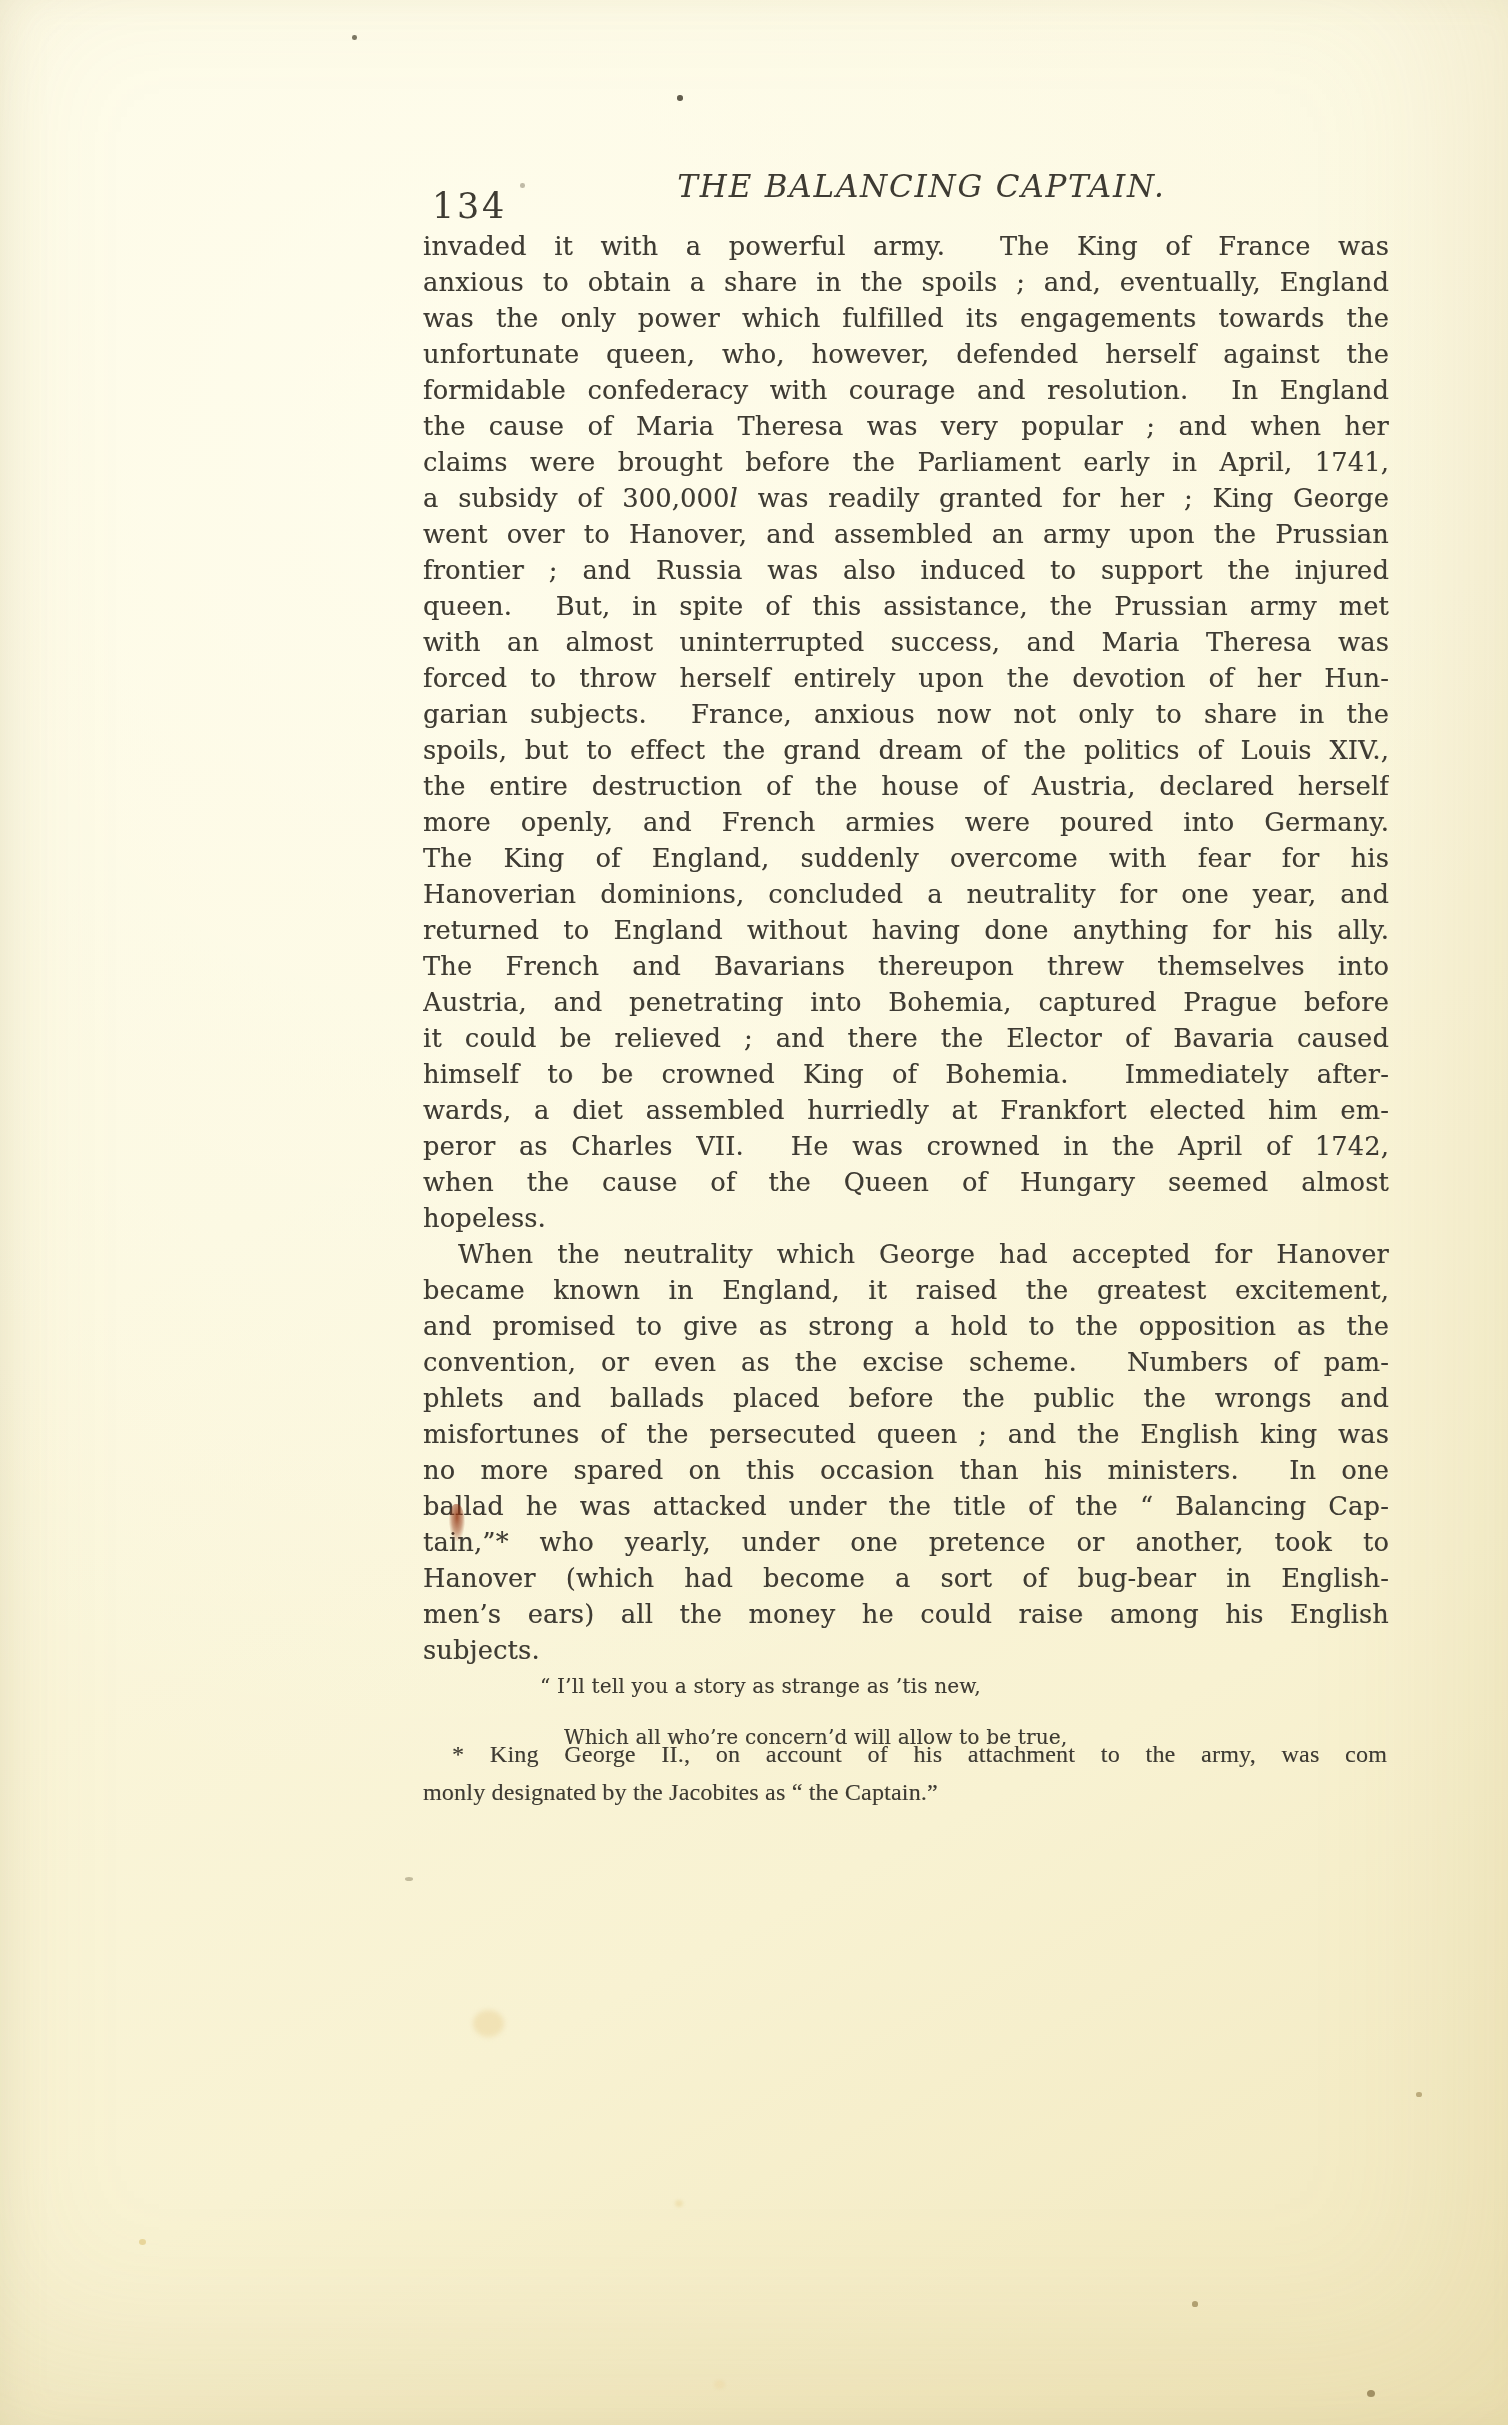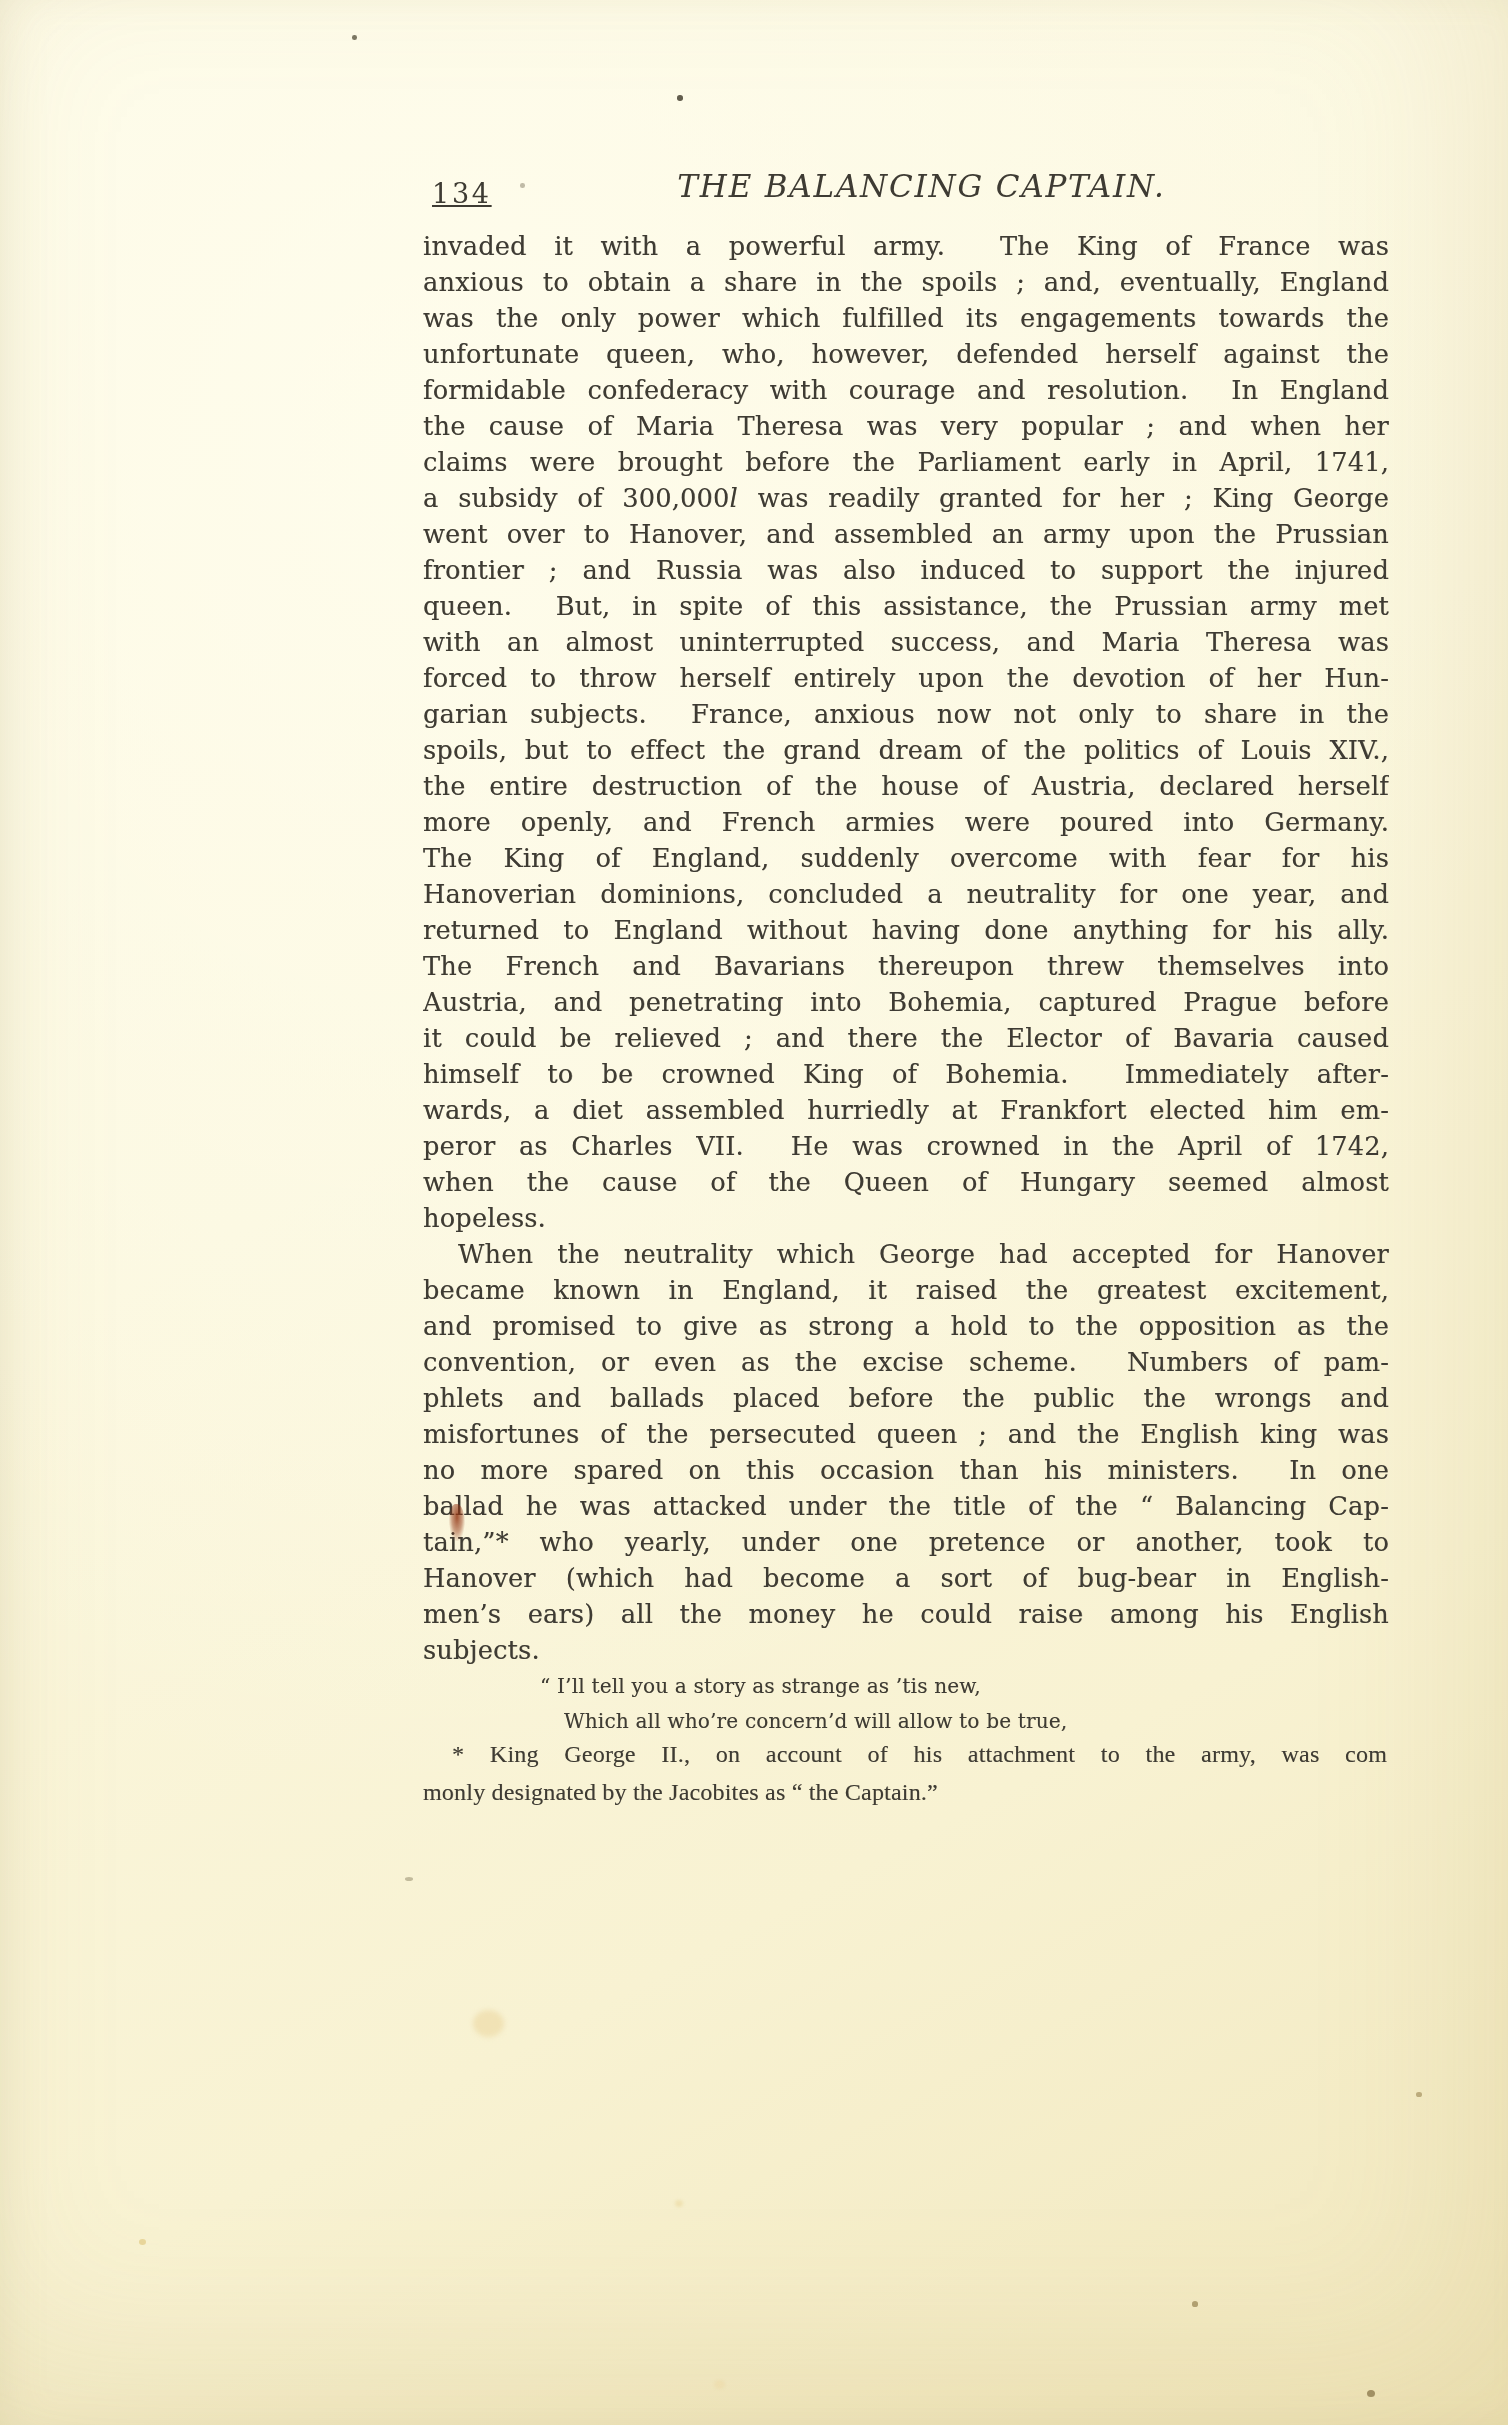--- a/index.html
+++ b/index.html
@@ -25,24 +25,23 @@
   .header {
     position: absolute;
     left: 423px;
     top: 168px;
     width: 966px;
     height: 46px;
   }
   .folio {
     position: absolute;
     left: 9px;
-    top: 10px;
-    font-size: 27px;
+    top: 18px;
+    font-size: 35px;
     letter-spacing: 2.7px;
-    text-decoration: underline;
   }
   .running-title {
     text-align: center;
     text-indent: 31px;
     font-style: italic;
     font-size: 31px;
     letter-spacing: 1.8px;
     white-space: nowrap;
   }
   
@@ -77,21 +76,21 @@
     top: 1669px;
     font-size: 20px;
     letter-spacing: 0.2px;
     text-shadow: 0.3px 0.3px 0.5px rgba(62,58,48,0.4);
   }
   .verse .v {
     line-height: 35px;
     height: 35px;
     white-space: pre;
   }
-  .verse .v2 { margin-left: 24px; }
+  .verse .v2 { margin-left: 24px; margin-top: 16px; }
   
   .footnote {
     position: absolute;
     left: 423px;
     top: 1735px;
     width: 964px;
     font-size: 24px;
     letter-spacing: 0.2px;
     text-shadow: 0.3px 0.3px 0.5px rgba(62,58,48,0.4);
     font-family: Liberation Serif, serif;

